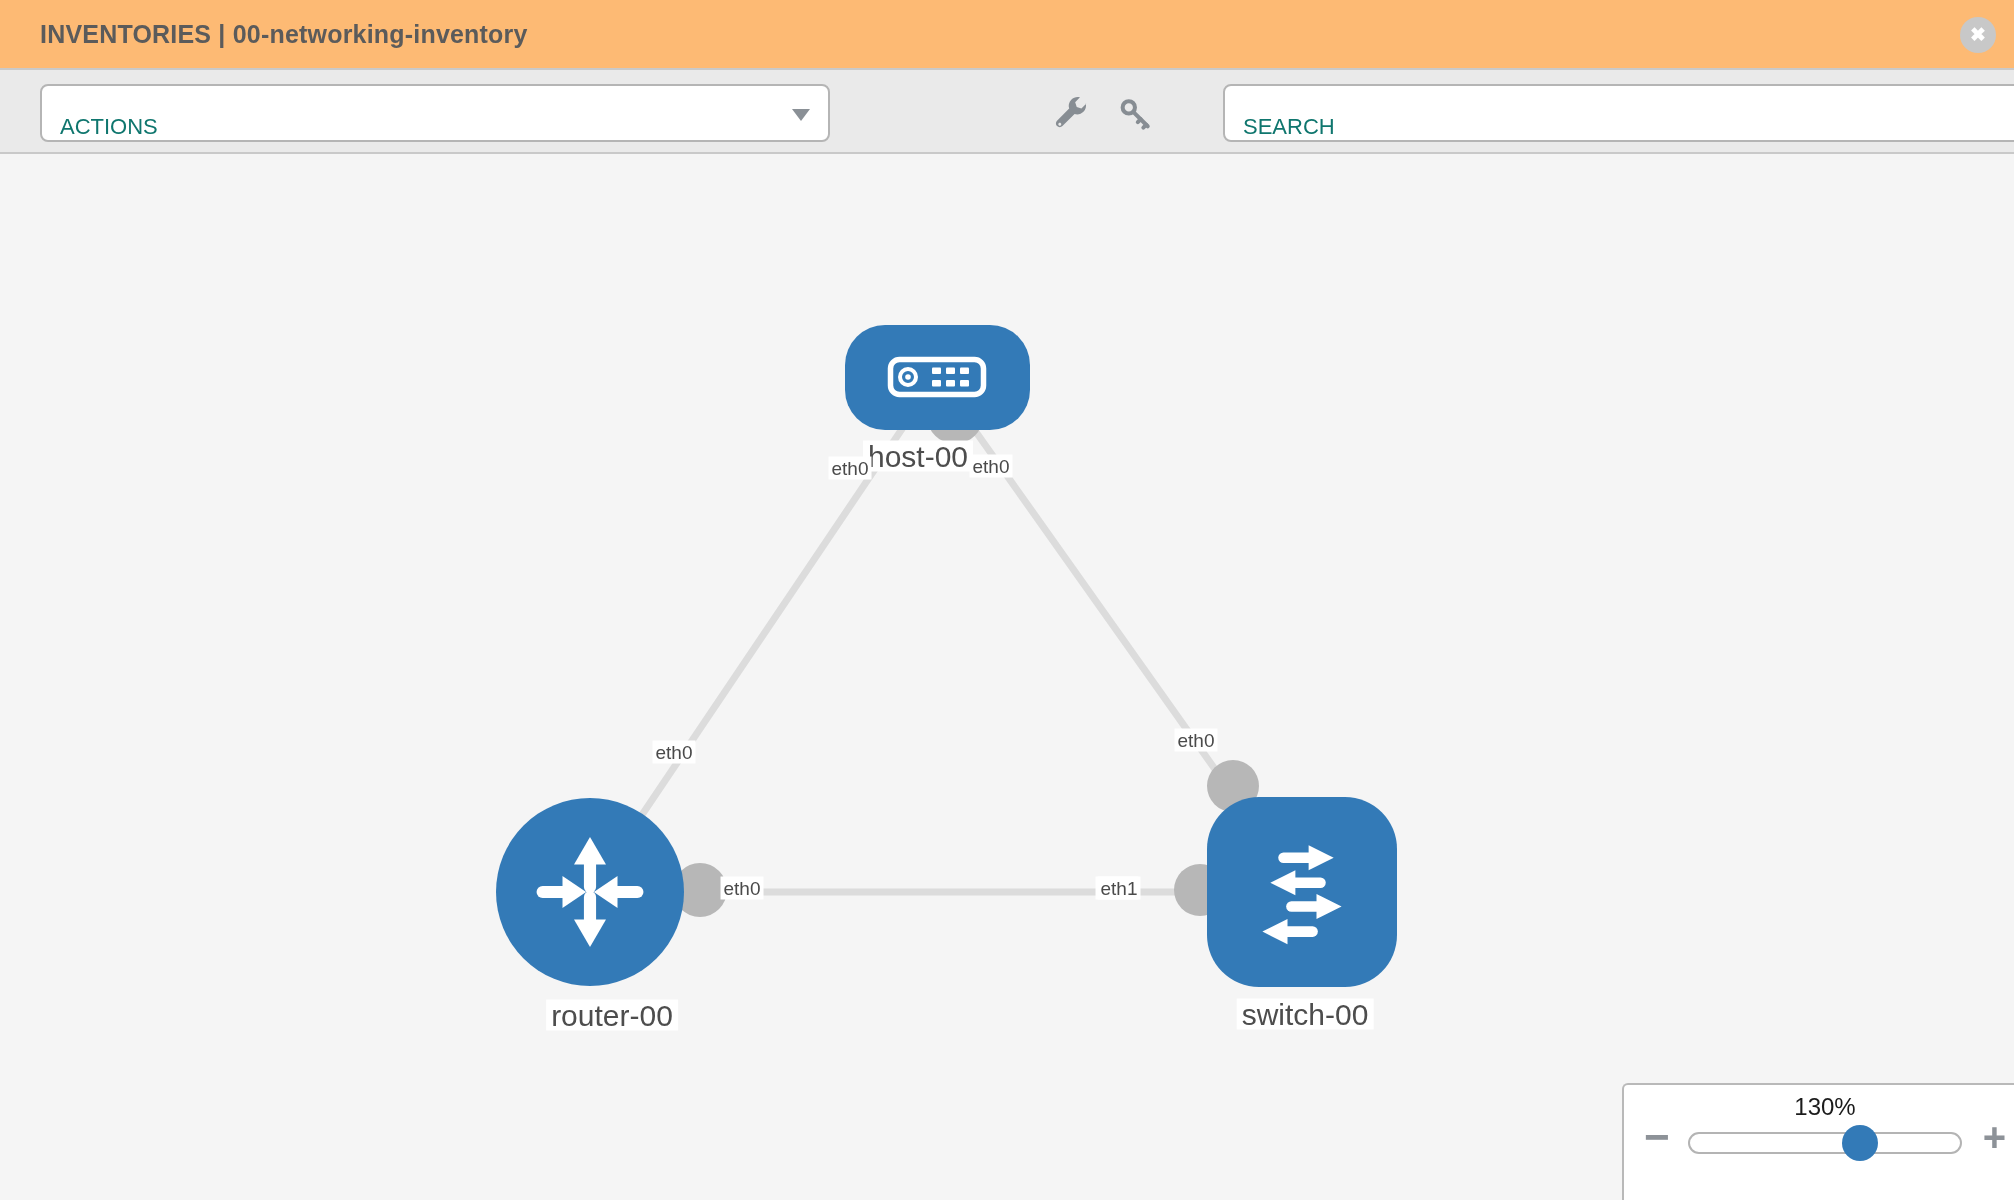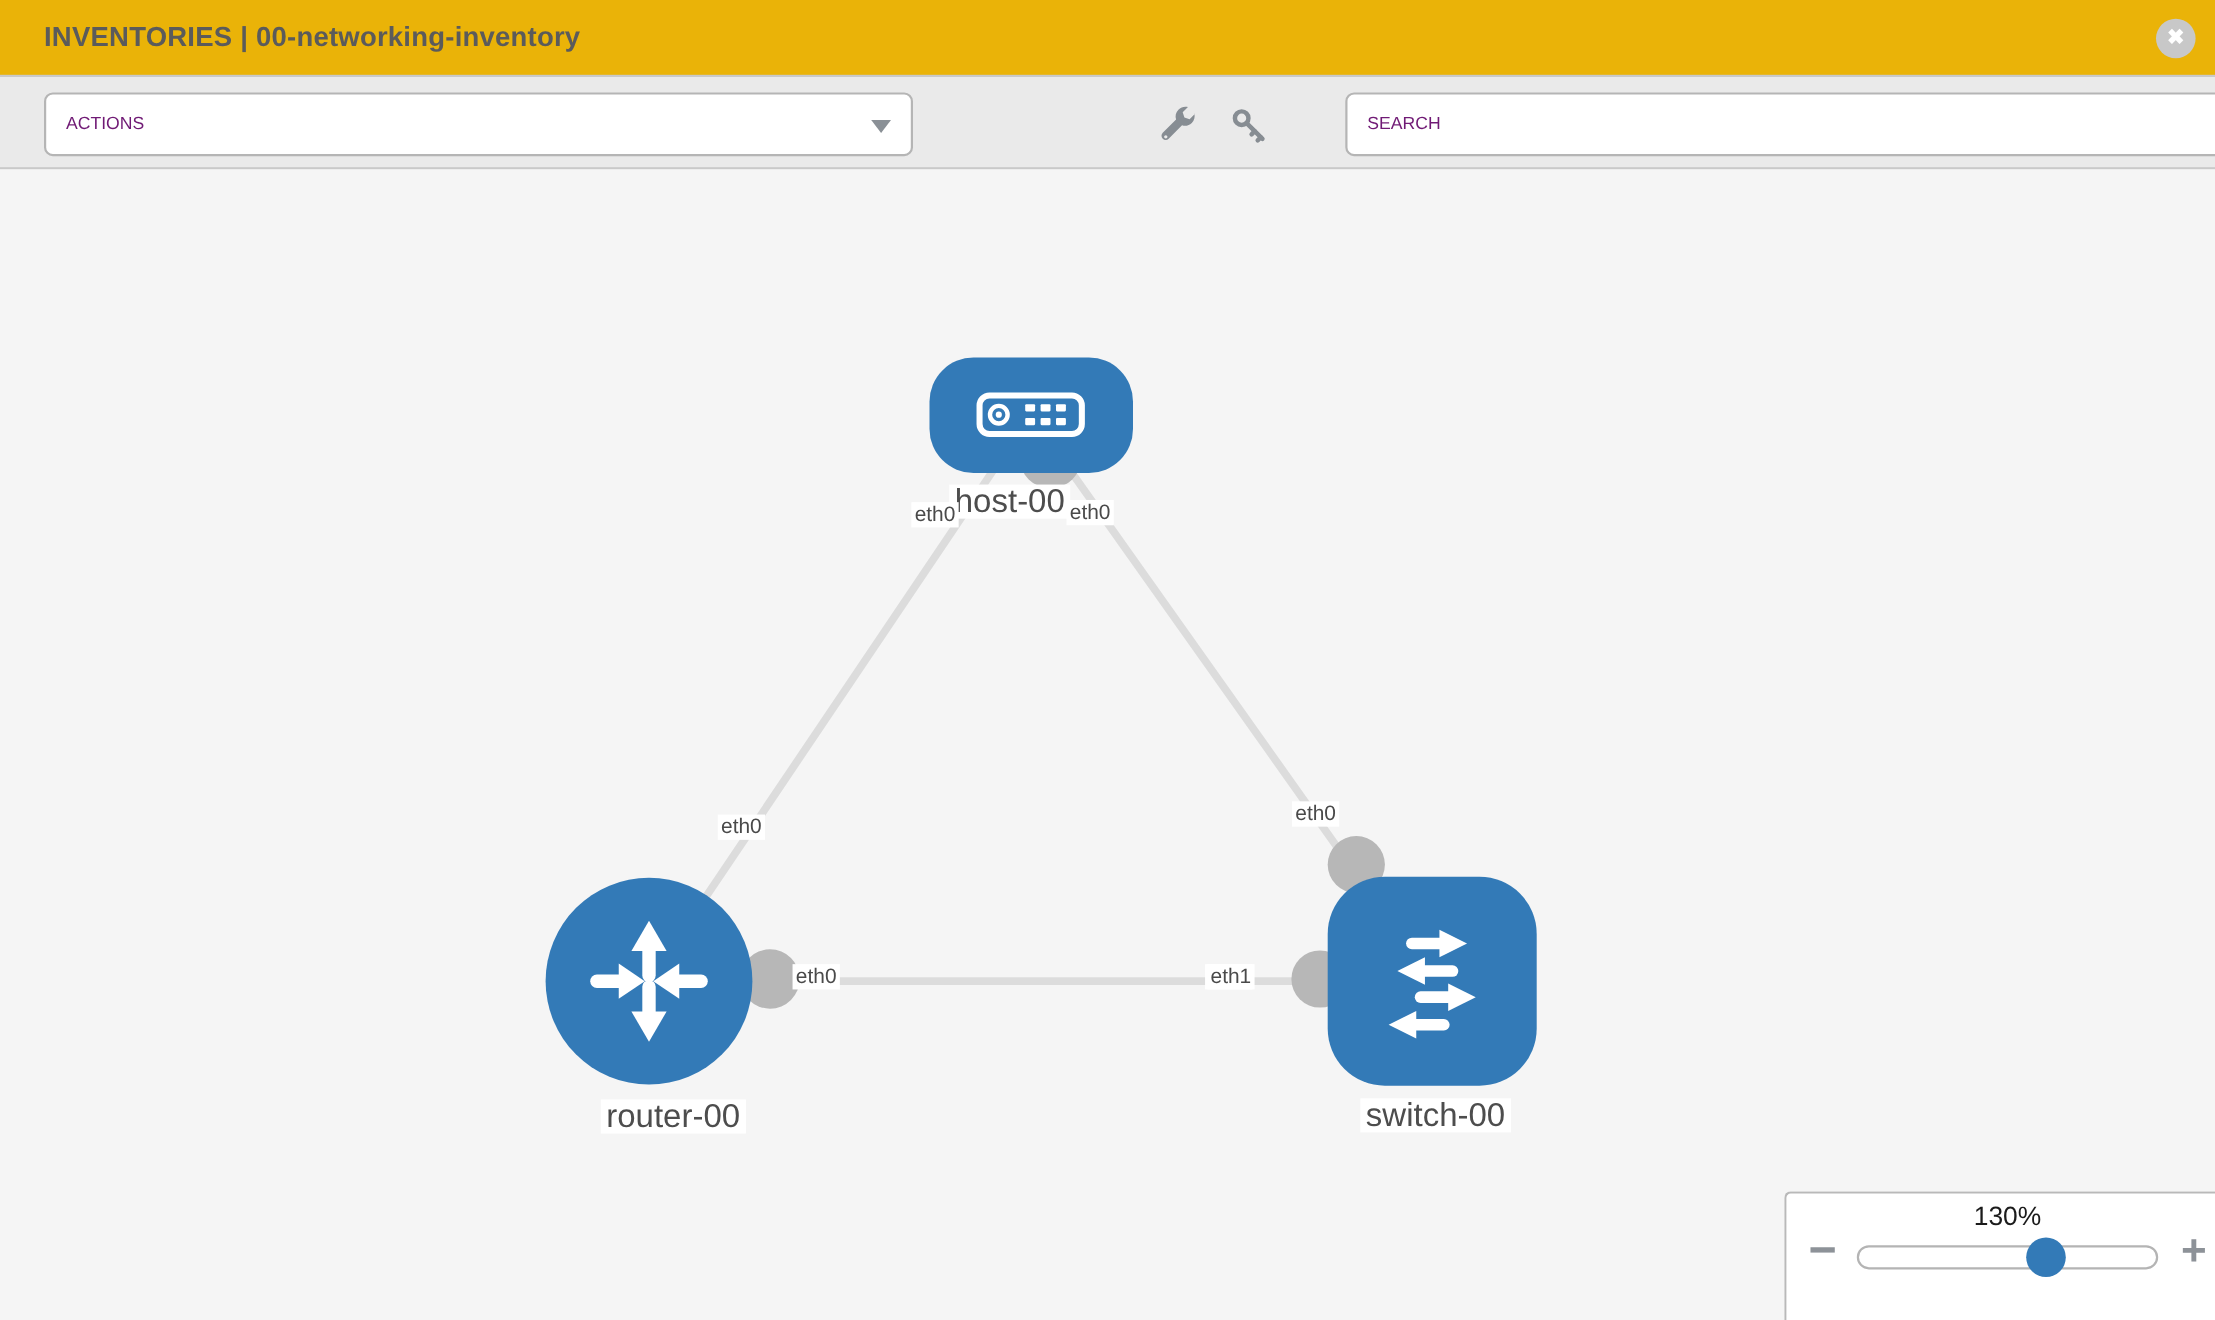--- a/index.html
+++ b/index.html
@@ -1,27 +1,27 @@
 <!DOCTYPE html>
 <html><head>
 <meta charset="utf-8">
 <style>
   html,body{margin:0;padding:0;}
   body{font-family:"Liberation Sans",sans-serif;background:#fff;}
   #app{position:relative;width:2014px;height:1200px;overflow:hidden;background:#f5f5f5;}
 
   
-  #header{position:absolute;left:0;top:0;width:2014px;height:70px;background:#eab308;border-bottom:2px solid #c9c9c9;box-sizing:border-box;}
+  #header{position:absolute;left:0;top:0;width:2014px;height:70px;background:#fdba74;border-bottom:2px solid #c9c9c9;box-sizing:border-box;}
   #page-title{position:absolute;left:40px;top:0;height:68px;line-height:68px;font-size:25px;font-weight:bold;color:#5b5b5b;letter-spacing:0.2px;}
   #close-btn{position:absolute;right:18px;top:17px;width:36px;height:36px;border-radius:50%;background:#c8c8c8;color:#ffffff;text-align:center;line-height:36px;font-size:19px;font-weight:bold;cursor:pointer;}
 
   
   #toolbar{position:absolute;left:0;top:70px;width:2014px;height:84px;background:#eaeaea;border-bottom:2px solid #c9c9c9;box-sizing:border-box;}
   .select-box{position:absolute;top:14px;height:58px;background:#fff;border:2px solid #b5b5b5;border-radius:8px;box-sizing:border-box;cursor:pointer;}
-  .select-box .ph{position:absolute;left:18px;top:0;line-height:54px;font-size:16px;color:#701a75;}
+  .select-box .ph{position:absolute;left:18px;top:14px;line-height:54px;font-size:22px;color:#0f766e;}
   .caret{position:absolute;right:18px;top:23px;width:0;height:0;border-left:9px solid transparent;border-right:9px solid transparent;border-top:12px solid #8a9096;}
   #actions-box{left:40px;width:790px;}
   #search-box{left:1183px;width:840px;margin-left:40px;}
   .tool-icon{position:absolute;top:26px;width:36px;height:36px;cursor:pointer;}
   #wrench-btn{left:1052px;}
   #key-btn{left:1118px;}
 
   
   #canvas{position:absolute;left:0;top:154px;width:2014px;height:1046px;background:#f5f5f5;}
   #graph-svg{position:absolute;left:0;top:0;pointer-events:none;}

